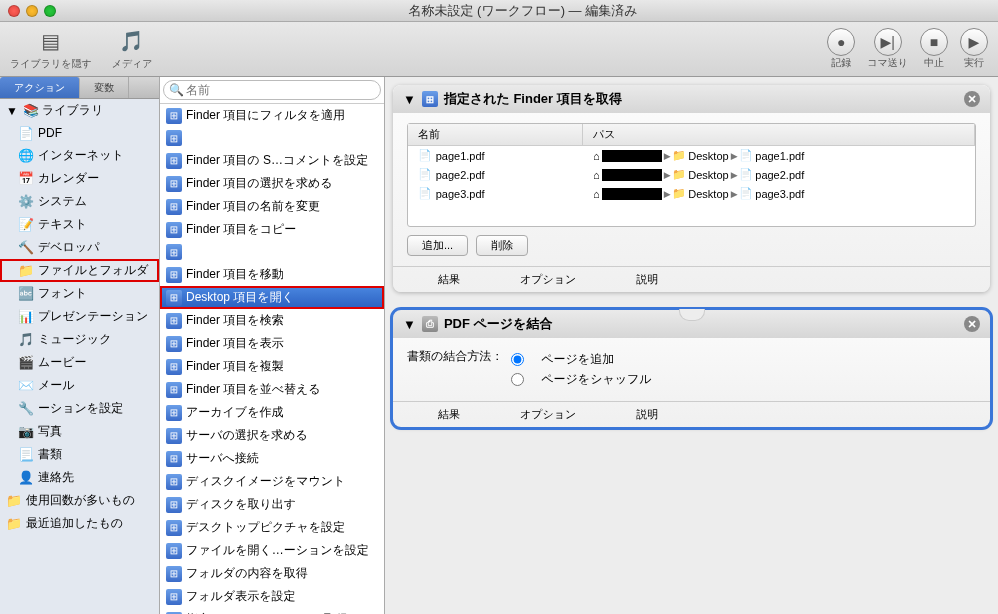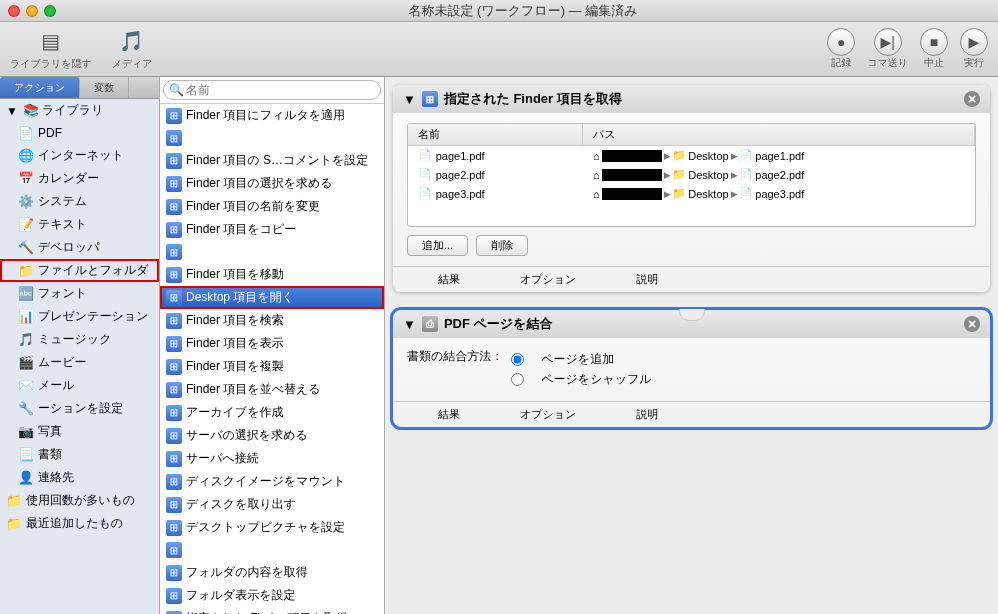--- a/index.html
+++ b/index.html
@@ -275,20 +275,21 @@
         <div class="act-item">
           <span class="act-ic">⊞</span>
           <span>ディスクを取り出す</span>
         </div>
         <div class="act-item">
           <span class="act-ic">⊞</span>
           <span>デスクトップピクチャを設定</span>
         </div>
         <div class="act-item">
           <span class="act-ic">⊞</span>
+          <span>ファイルを開く…ーションを設定</span>
         </div>
         <div class="act-item">
           <span class="act-ic">⊞</span>
           <span>フォルダの内容を取得</span>
         </div>
         <div class="act-item">
           <span class="act-ic">⊞</span>
           <span>フォルダ表示を設定</span>
         </div>
         <div class="act-item">

